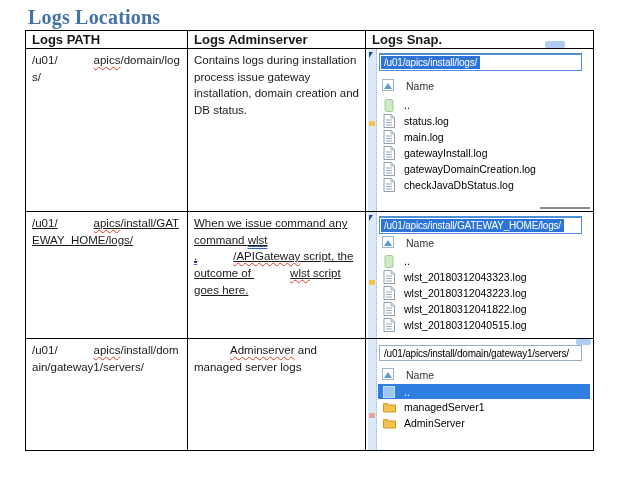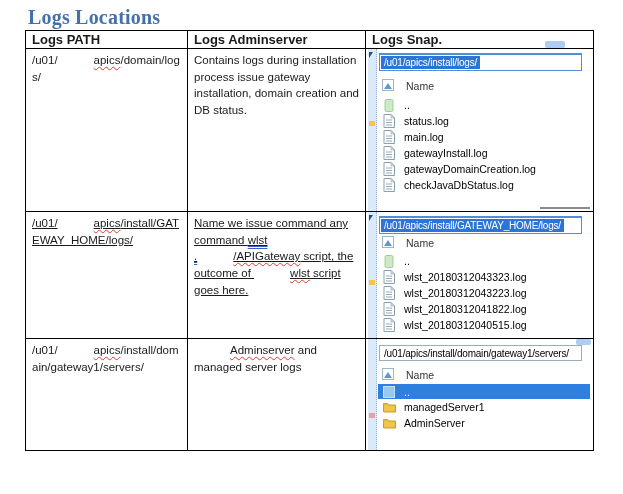--- a/index.html
+++ b/index.html
@@ -205,21 +205,21 @@
           </div>
         </div>
       </td>
     </tr>
 
     <tr class="r2">
       <td class="txtcell pathcell">
         <span>/u01/</span><span class="spell">apics</span><span>/install/GATEWAY_HOME/logs/</span>
       </td>
       <td class="txtcell">
-        <span>Name we issue command any command </span><span class="grammar">wlst .</span><span class="spell">/APIGateway</span><span> script, the outcome of </span><span class="spell">wlst</span><span> script goes here.</span>
+        <span>When we issue command any command </span><span class="grammar">wlst .</span><span class="spell">/APIGateway</span><span> script, the outcome of </span><span class="spell">wlst</span><span> script goes here.</span>
       </td>
       <td class="snapcell">
         <div class="snap r2snap">
           <div class="strip">
             <span class="cursor-glyph"></span>
             <span class="strip-mark yellow" style="top:68px"></span>
           </div>
           <div class="addrbar">
             <span class="addrtext">/u01/apics/install/GATEWAY_HOME/logs/</span>
           </div>

